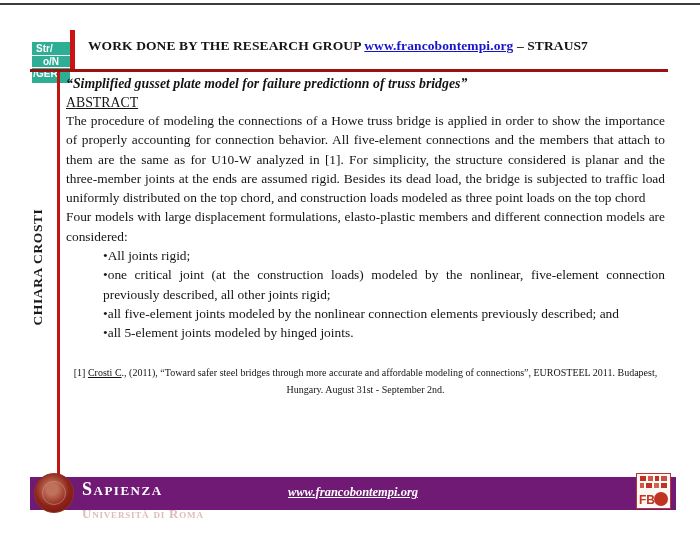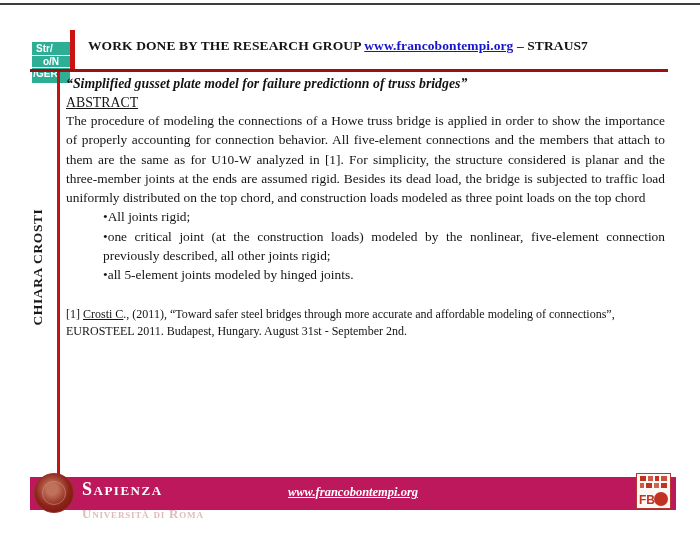--- a/index.html
+++ b/index.html
@@ -26,25 +26,25 @@
           white-space:nowrap;font-weight:bold;font-size:13.5px;letter-spacing:0.6px;color:#1a1a1a;}
 
   
   .content{position:absolute;left:57px;top:72px;width:611px;height:405px;
            border-left:3px solid #c31414;box-sizing:border-box;padding:3px 3px 0 6px;}
   .slide-title{font-size:13.8px;font-weight:bold;font-style:italic;margin:1px 0 3px 0;}
   .abstract-h{font-size:13.8px;font-weight:normal;text-decoration:underline;margin:3px 0 0 0;}
   .para{font-size:13.4px;line-height:19.3px;text-align:justify;margin:0;}
   .bullets{padding-left:37px;}
   .bullet{font-size:13.4px;line-height:19.3px;text-align:justify;margin:0;}
-  .reference{margin-top:21px;font-size:12px;line-height:17px;}
+  .reference{margin-top:21px;font-size:10px;line-height:17px;text-align:center;}
   .ref-und{text-decoration:underline;}
 
   
-  .footer{position:absolute;left:30px;top:477px;width:646px;height:33px;background:#be185d;}
+  .footer{position:absolute;left:30px;top:477px;width:646px;height:33px;background:#701a75;}
   .emblem{position:absolute;left:4px;top:-4px;width:40px;height:40px;border-radius:50%;
           background:radial-gradient(circle at 45% 40%, #c0715c 0 18%, #8e2418 55%, #6f0e0e 100%);
           border:1.5px solid #8c3324;box-sizing:border-box;}
   .emblem:after{content:"";position:absolute;left:7px;top:7px;right:7px;bottom:7px;
           border-radius:50%;border:1px solid #caa08e;opacity:.55;}
   .sap-block{position:absolute;left:52px;top:3px;color:#fff;line-height:1;}
   .sap-name{font-variant:small-caps;font-size:18px;letter-spacing:1.5px;font-weight:bold;}
   .sap-sub{font-variant:small-caps;font-size:13px;letter-spacing:0.8px;color:#dfbcbc;
            margin-top:9px;font-weight:bold;}
   .foot-link{position:absolute;left:50%;top:8px;transform:translateX(-50%);
@@ -67,23 +67,25 @@
   <div class="hdr-redbar"></div>
   <div class="hdr-title"><span>WORK DONE BY THE RESEARCH GROUP </span><span class="hdr-link">www.francobontempi.org</span><span> – STRAUS7</span></div>
   <div class="hrule"></div>
 
   <div class="author">CHIARA CROSTI</div>
 
   <div class="content">
     <p class="slide-title">“Simplified gusset plate model for failure predictionn of truss bridges”</p>
     <p class="abstract-h">ABSTRACT</p>
     <p class="para">The procedure of modeling the connections of a Howe truss bridge is applied in order to show the importance of properly accounting for connection behavior. All five-element connections and the members that attach to them are the same as for U10-W analyzed in [1]. For simplicity, the structure considered is planar and the three-member joints at the ends are assumed rigid. Besides its dead load, the bridge is subjected to traffic load uniformly distributed on the top chord, and construction loads modeled as three point loads on the top chord</p>
+    <p class="para">Four models with large displacement formulations, elasto-plastic members and different connection models are considered:</p>
     <div class="bullets">
       <p class="bullet">•All joints rigid;</p>
       <p class="bullet">•one critical joint (at the construction loads) modeled by the nonlinear, five-element connection previously described, all other joints rigid;</p>
+      <p class="bullet">•all five-element joints modeled by the nonlinear connection elements previously described; and</p>
       <p class="bullet">•all 5-element joints modeled by hinged joints.</p>
     </div>
     <p class="reference"><span>[1] </span><span class="ref-und">Crosti C</span><span>., (2011), “Toward safer steel bridges through more accurate and affordable modeling of connections”, EUROSTEEL 2011. Budapest, Hungary. August 31st - September 2nd.</span></p>
   </div>
 
   <div class="footer">
     <div class="emblem"></div>
     <div class="sap-block">
       <div class="sap-name">Sapienza</div>
       <div class="sap-sub">Università di Roma</div>

